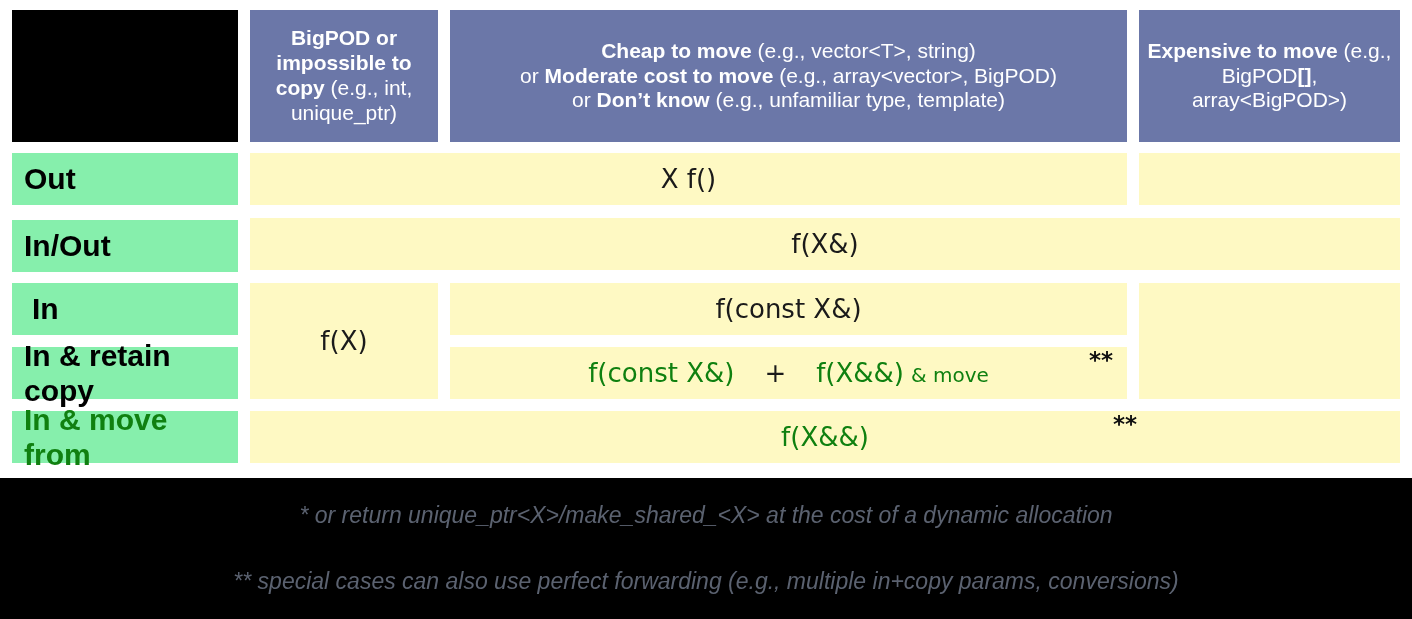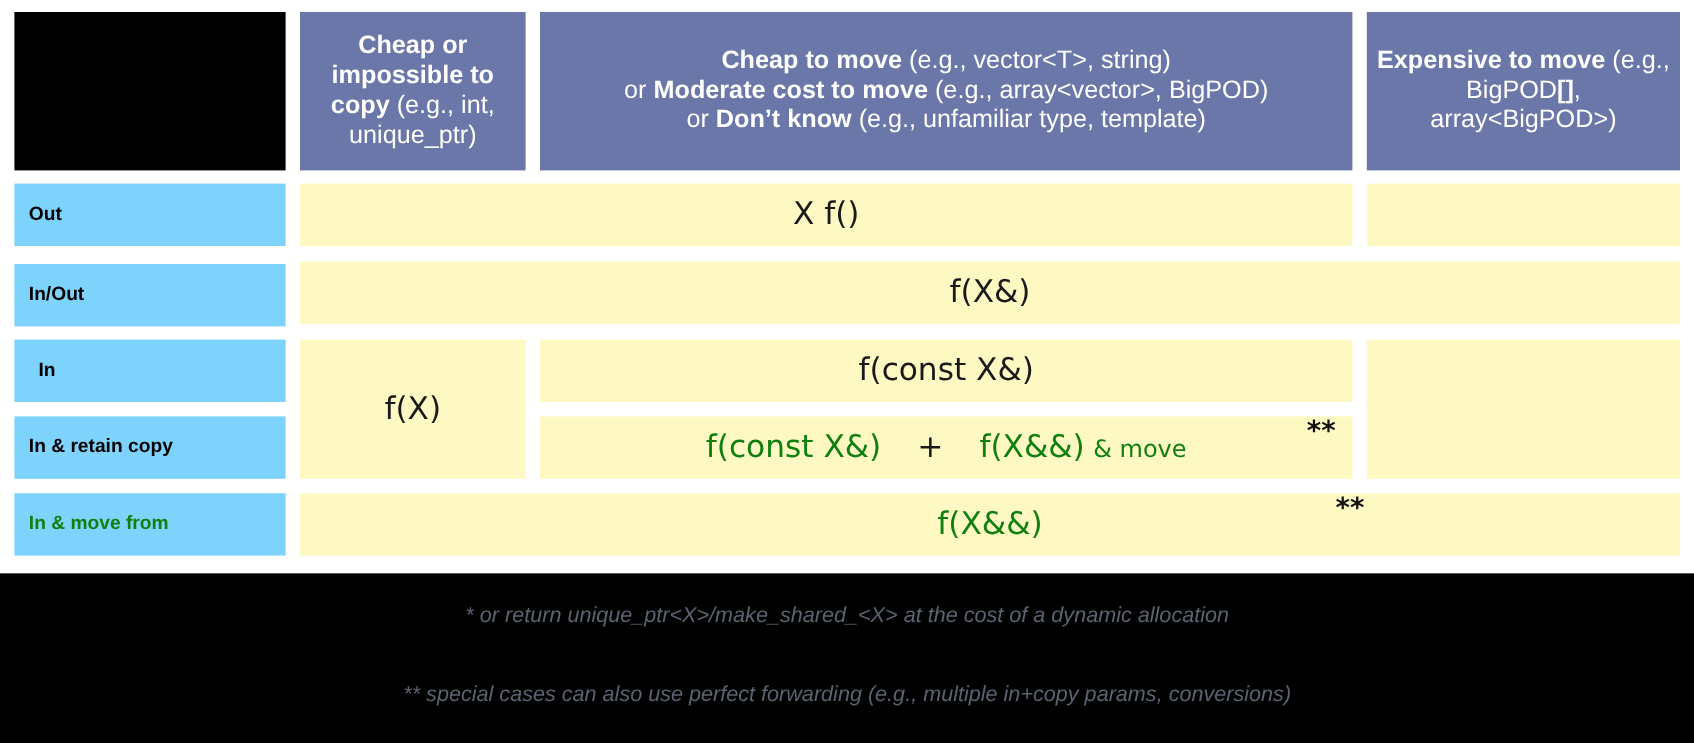--- a/index.html
+++ b/index.html
@@ -48,23 +48,23 @@
     padding: 4px 8px;
   }
   .hdr b { font-weight: 700; }
 
   .corner-black {
     background: #000000;
   }
 
   
   .rowlabel {
-    background: #7dd3fc;
+    background: #86efac;
     color: #000000;
-    font-size: 16px;
+    font-size: 30px;
     font-weight: 700;
     justify-content: flex-start;
     text-align: left;
     padding-left: 12px;
   }
   .rowlabel.green { color: #108010; }
 
   
   .body-cell {
     background: #fef9c3;
@@ -109,39 +109,39 @@
     width: 1412px;
     height: 141px;
     background: #000000;
   }
   .footnote {
     position: absolute;
     width: 100%;
     text-align: center;
     color: #5b6270;
     font-style: italic;
-    font-size: 18px;
+    font-size: 23px;
     font-family: "Liberation Sans", sans-serif;
     white-space: nowrap;
   }
   .fn1 { top: 24px; }
   .fn2 { top: 90px; }
 </style>
 </head>
 <body>
 
 <div id="root">
 
   <div class="table-area">
 
     <div class="cell corner-black" style="left:12px; top:10px; width:226px; height:132px;"></div>
 
     <div class="cell hdr" style="left:250px; top:10px; width:188px; height:132px;">
       <div>
-        <b>Cheap or impossible to copy</b><span> (e.g., int, unique_ptr)</span>
+        <b>BigPOD or impossible to copy</b><span> (e.g., int, unique_ptr)</span>
       </div>
     </div>
 
     <div class="cell hdr" style="left:450px; top:10px; width:677px; height:132px;">
       <div>
         <div>
           <b>Cheap to move</b><span> (e.g., vector&lt;T&gt;, string)</span>
         </div>
         <div>
           <span>or </span><b>Moderate cost to move</b><span> (e.g., array&lt;vector&gt;, BigPOD)</span>

